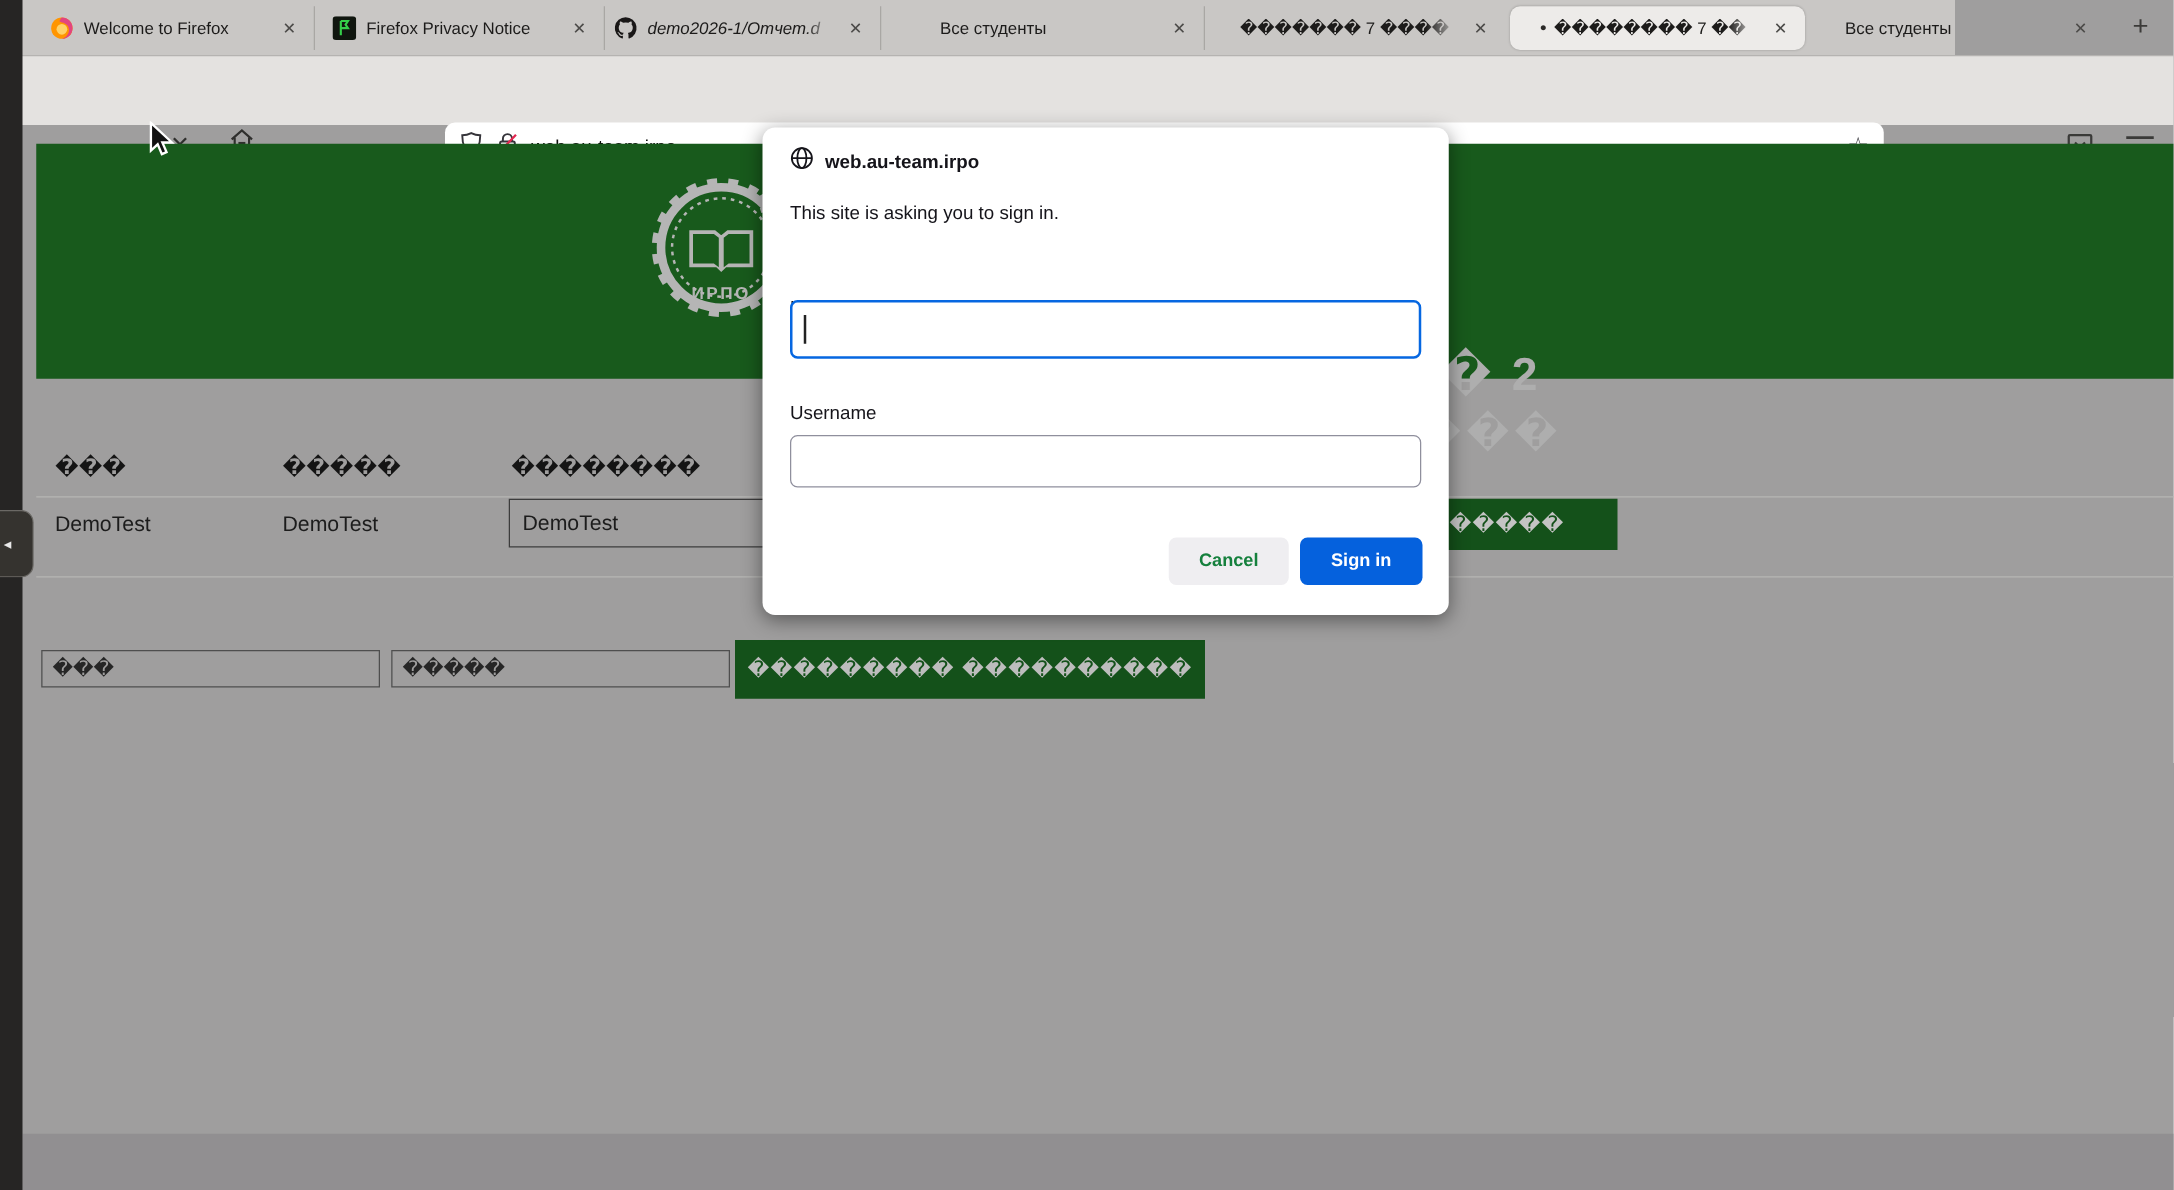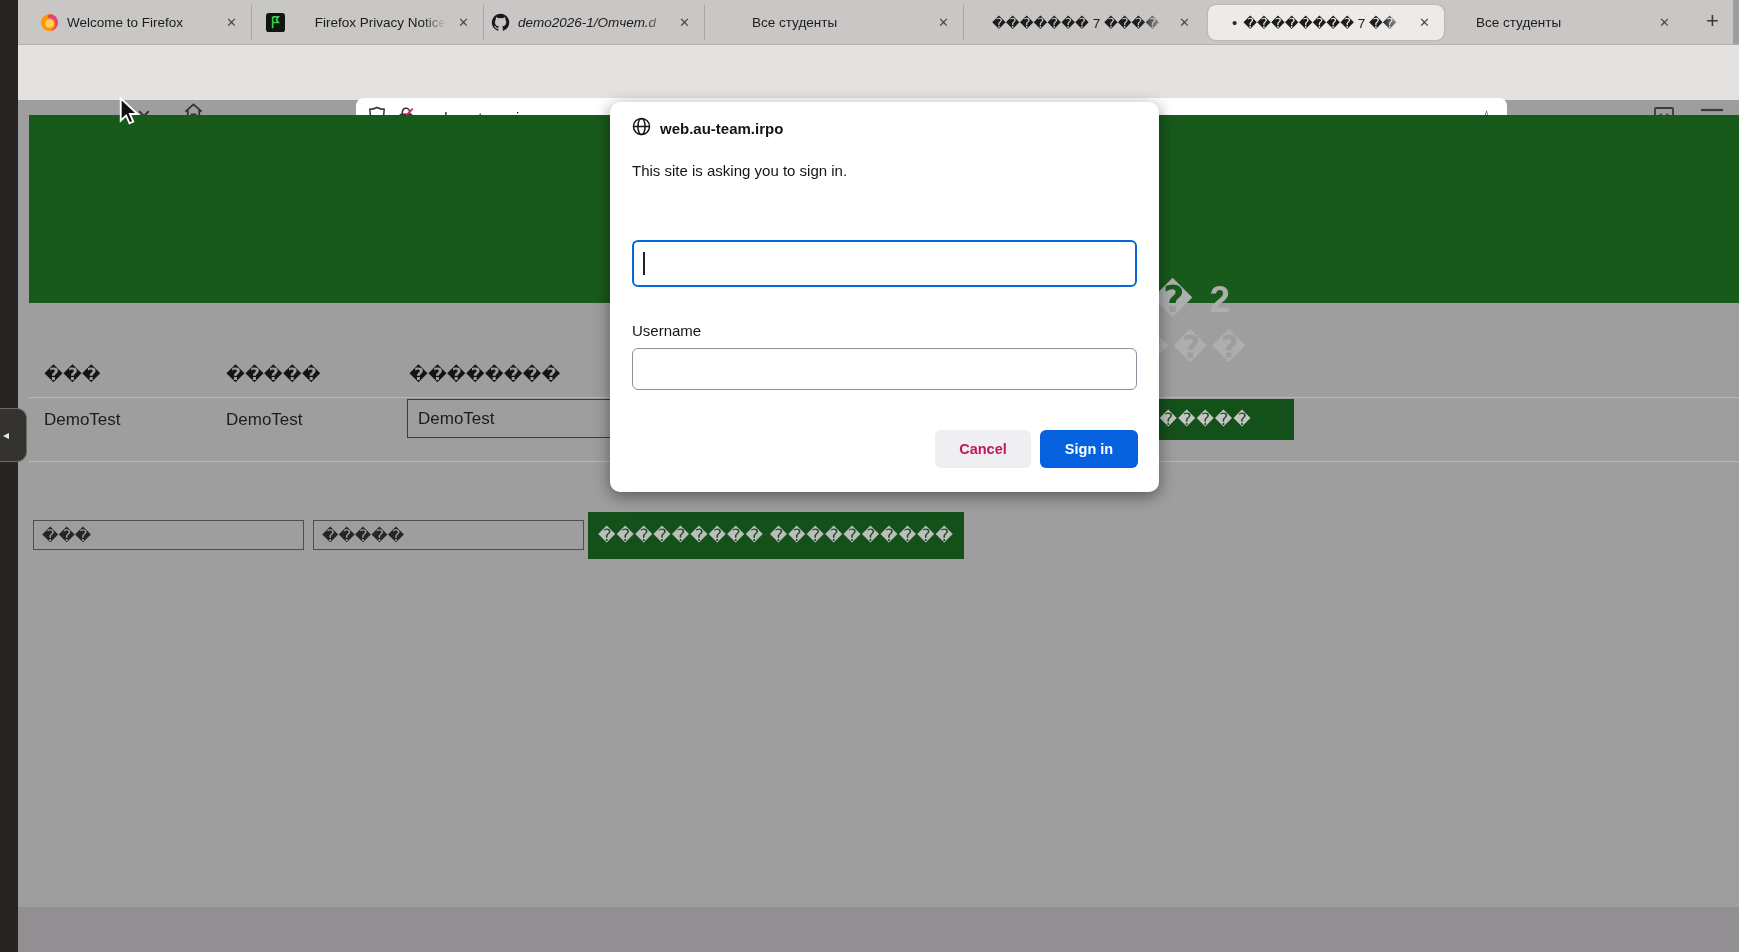--- a/index.html
+++ b/index.html
@@ -1,21 +1,21 @@
 <!DOCTYPE html>
 <html><head>
 <meta charset="utf-8">
 <style>
   * { margin:0; padding:0; box-sizing:border-box; }
   html,body { width:1739px; height:952px; overflow:hidden; }
   body { font-family:"Liberation Sans","DejaVu Sans",sans-serif; }
   .screen { position:relative; width:1739px; height:952px; background:#9f9e9e; overflow:hidden; }
 
   
-  .tabbar { position:absolute; left:0; top:0; width:1733px; height:44px; background:#c9c7c5; }
+  .tabbar { position:absolute; left:0; top:0; width:1564px; height:44px; background:#c9c7c5; }
   .tab { position:absolute; top:5px; height:35px; display:flex; align-items:center; gap:8px;
          padding:0 10px 0 14px; border-radius:8px; }
   .tab.active { background:#edebe9; box-shadow:0 0 2px rgba(0,0,0,.25); }
   .tab-sep { border-right:1px solid #a9a7a4; border-radius:0; }
   .tab-label { font-size:13.5px; color:#1c1b1a; white-space:nowrap; overflow:hidden; flex:1;
      -webkit-mask-image:linear-gradient(to right,#000 85%,transparent); mask-image:linear-gradient(to right,#000 85%,transparent); }
   .tab-close { font-size:13px; color:#4c4b49; padding:0 4px; }
   .tab-dot { font-size:15px; color:#2b2a28; margin-right:-2px; }
   .favicon { width:19px; height:19px; flex:none; display:flex; align-items:center; justify-content:center; }
   .newtab-btn { position:absolute; left:1706px; top:8px; font-size:22px; color:#3b3a38; font-weight:400; }
@@ -68,21 +68,21 @@
   .dlg-title { font-size:15px; font-weight:bold; color:#15141a; }
   .dlg-msg { position:absolute; left:22px; top:60px; font-size:15px; color:#15141a; }
   .dlg-label { position:absolute; left:22px; font-size:15px; color:#15141a; }
   .dlg-input { position:absolute; left:22px; width:505px; border-radius:6px; background:#fff;
                font-size:15px; padding:0 10px; font-family:"Liberation Sans","DejaVu Sans",sans-serif; }
   .dlg-user { top:138px; height:47px; border:2px solid #0667e1; }
   .dlg-pass { top:246px; height:42px; border:1px solid #8f8f9d; }
   .caret { position:absolute; left:33px; top:150px; width:2px; height:23px; background:#222; z-index:101; }
   .dlg-btn { position:absolute; top:328px; height:38px; border:none; border-radius:6px;
              font-size:14.5px; font-weight:bold; font-family:"Liberation Sans","DejaVu Sans",sans-serif; }
-  .btn-cancel { left:325px; width:96px; background:#efeef1; color:#be185d; }
+  .btn-cancel { left:325px; width:96px; background:#efeef1; color:#15803d; }
   .btn-signin { left:430px; width:98px; background:#0561dd; color:#ffffff; }
 
   .cursor { position:absolute; left:118px; top:97px; z-index:300; }
 </style>
 </head>
 <body>
 
 <div class="screen">
 
   <div class="tabbar">
@@ -92,21 +92,21 @@
         <svg width="19" height="19" viewBox="0 0 20 20">
             <circle cx="10" cy="10" r="9" fill="#ff9500"></circle>
             <path d="M10 1a9 9 0 0 1 9 9 9 9 0 0 1-9 9c3.5-1 6-4 6-7.5 0-2-1-4.5-3.5-5.5C11 5.2 9 5.5 8 4.2 8.6 2.5 9.2 1.4 10 1z" fill="#e3447f"></path>
             <circle cx="10" cy="11" r="4.5" fill="#ffd167"></circle>
           </svg>
       </span>
       <span class="tab-label">Welcome to Firefox</span>
       <span class="tab-close">✕</span>
     </div>
 
-    <div class="tab tab-sep" style="left:252px;width:232px;text-align:right;">
+    <div class="tab tab-sep" style="left:252px;width:232px;">
       <span class="favicon">
         <svg width="19" height="19" viewBox="0 0 20 20">
             <rect width="20" height="20" rx="3" fill="#10160f"></rect>
             <path d="M7 4v12M7 4h6l-2 3 2 3H7" stroke="#35d04a" stroke-width="1.8" fill="none"></path>
           </svg>
       </span>
       <span class="tab-label">Firefox Privacy Notice</span>
       <span class="tab-close">✕</span>
     </div>
 
@@ -183,20 +183,38 @@
     <span style="position:absolute;left:1700px;top:62px;">
       <svg width="24" height="20" viewBox="0 0 24 20" stroke="#3a3a38" stroke-width="2.2">
           <line x1="1" y1="3" x2="23" y2="3"></line>
           <line x1="1" y1="10" x2="23" y2="10"></line>
           <line x1="1" y1="17" x2="23" y2="17"></line>
         </svg>
     </span>
   </div>
 
   <div class="banner">
+    <div class="banner-logo" style="left:489px;top:24px;position:absolute;">
+      <svg width="118" height="118" viewBox="0 0 120 120">
+        <g fill="none" stroke="#b5b5b5">
+          <circle cx="60" cy="60" r="49" stroke-width="7"></circle>
+          <circle cx="60" cy="60" r="40" stroke-width="2" stroke-dasharray="3 4"></circle>
+          <g stroke-width="7" stroke-dasharray="8 9">
+              <circle cx="60" cy="60" r="53"></circle>
+            </g>
+          <path d="M88 22l14-8M92 30l16-5M94 38l17-2" stroke-width="4"></path>
+        </g>
+        <g fill="#b5b5b5">
+          <path d="M34 46h21l5 4 5-4h21v30H64l-4 4-4-4H34z"></path>
+          <path d="M37 49v24h17l4 3V52l-4-3zM83 49v24H66l-4 3V52l4-3z" fill="#185a1c"></path>
+          <rect x="58.6" y="50" width="2.8" height="26"></rect>
+          <text x="60" y="102" font-size="14" font-weight="bold" text-anchor="middle" letter-spacing="2" fill="#b5b5b5">ИРПО</text>
+        </g>
+      </svg>
+    </div>
     <div class="banner-line1">� 2</div>
     <div class="banner-line2">����</div>
   </div>
 
   <div class="th" style="left:44px;">���</div>
   <div class="th" style="left:226px;">�����</div>
   <div class="th" style="left:409px;">��������</div>
   <div class="divider" style="top:397px;"></div>
 
   <div class="cell" style="left:44px;">DemoTest</div>

